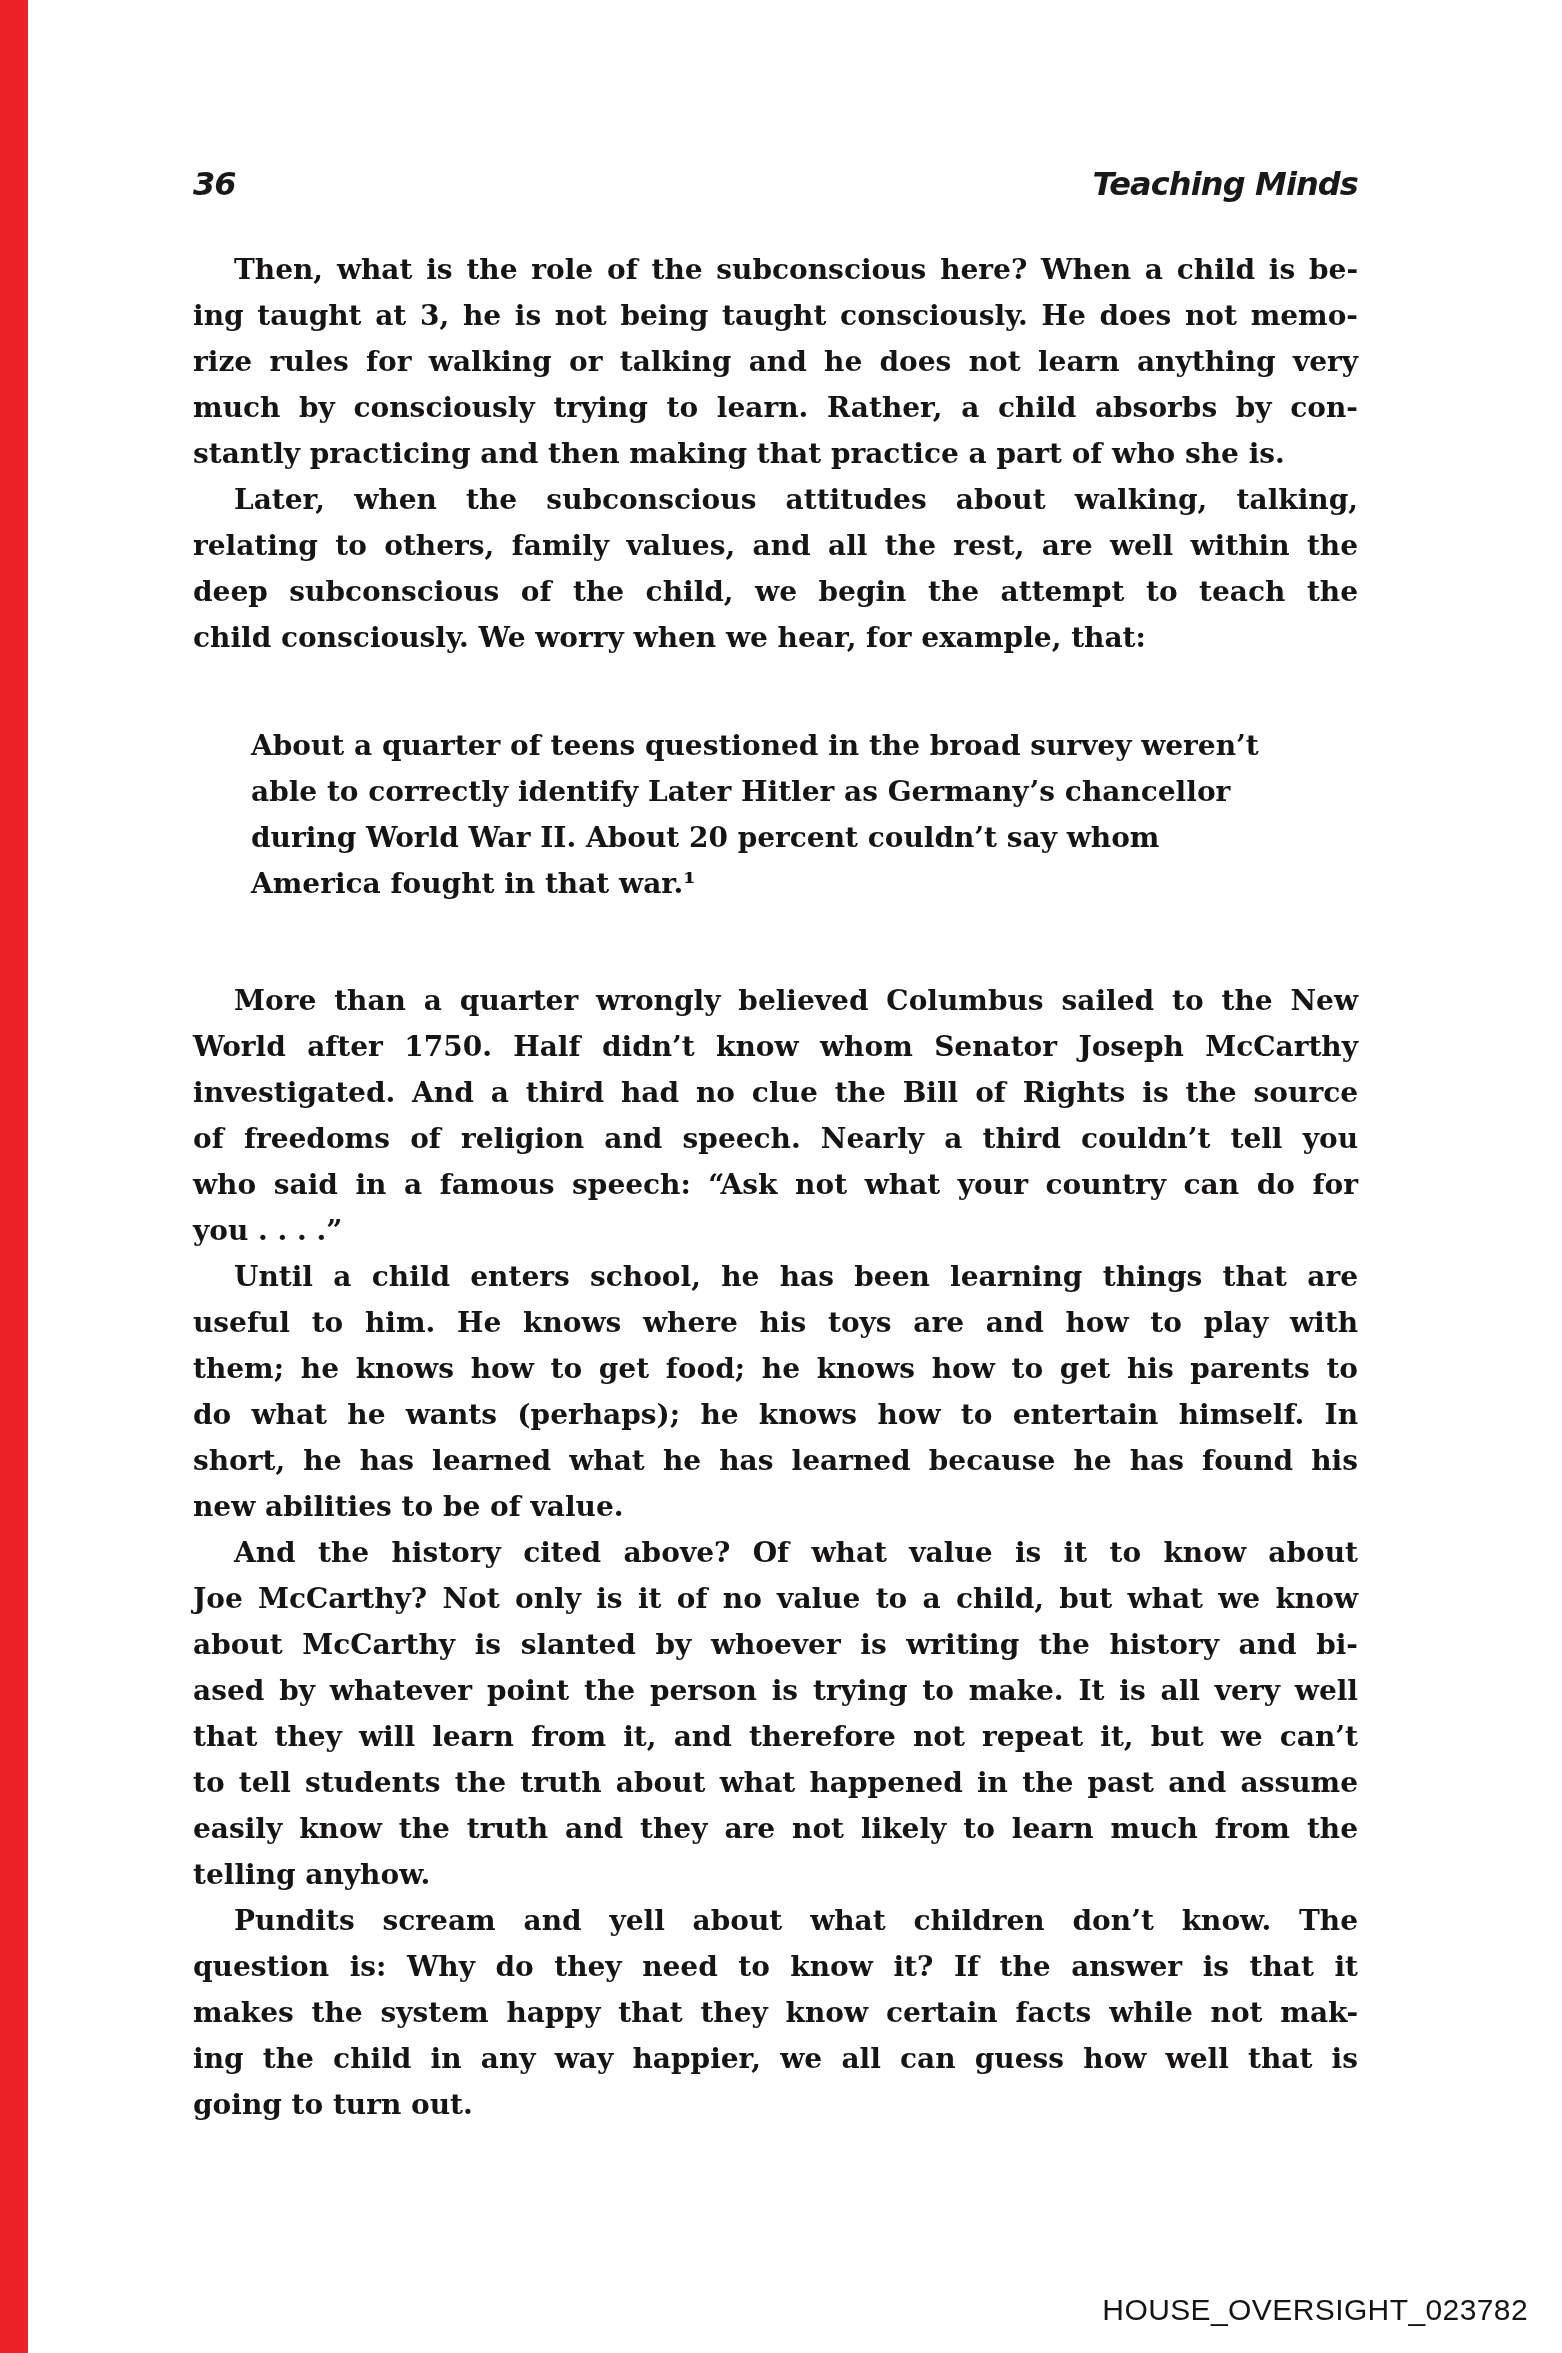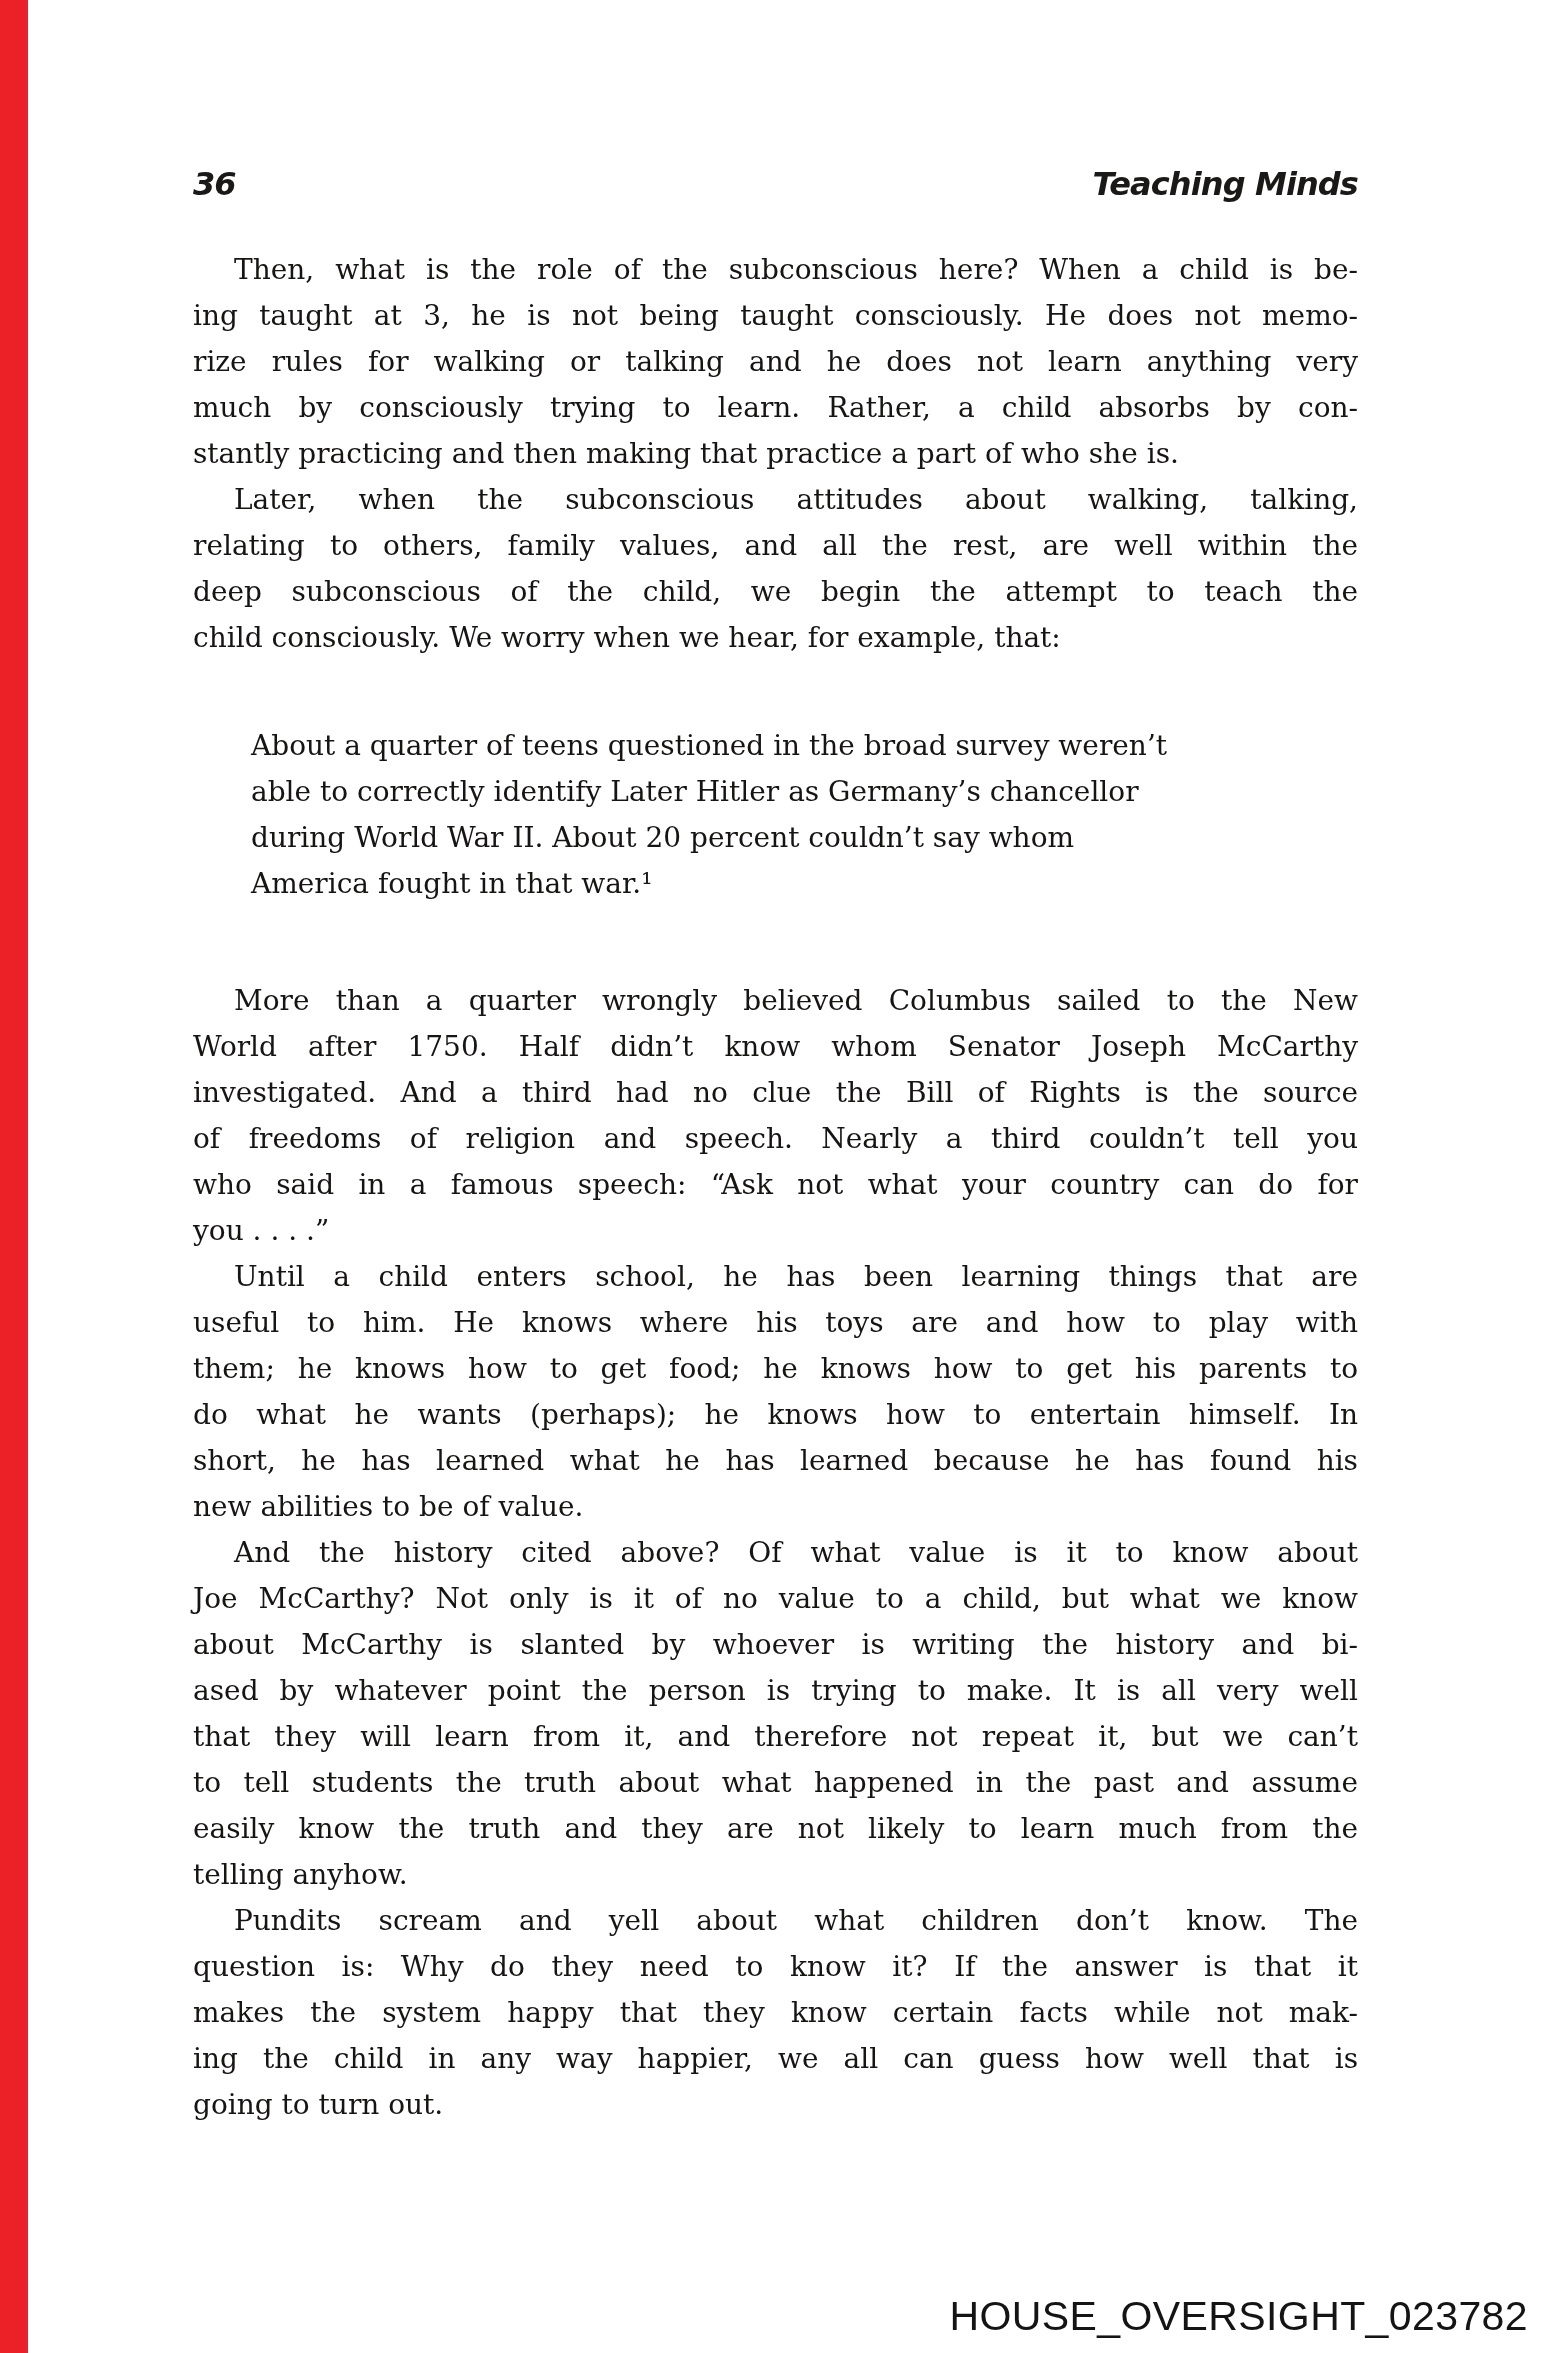--- a/index.html
+++ b/index.html
@@ -38,35 +38,36 @@
     left: 193px;
     top: 247px;
     width: 1165px;
   }
   .line {
     font-size: 28px;
     line-height: 46px;
     text-align: justify;
     text-align-last: justify;
     white-space: normal;
+    font-weight: bold;
   }
   .paragraph .line.first { text-indent: 41px; }
   .line.last { text-align-last: left; }
   .blockquote { margin: 62px 0 71px 58px; }
   .blockquote .line {
     text-align: left;
     text-align-last: left;
     line-height: 46px;
   }
   .bates-stamp {
     position: absolute;
     top: 2293px;
     right: 34px;
     font-family: "Liberation Sans", sans-serif;
-    font-size: 41px;
+    font-size: 30px;
     font-weight: 400;
     letter-spacing: 0.4px;
     color: #141414;
     white-space: nowrap;
   }
 </style>
 </head>
 <body>
 
 <div class="page">

